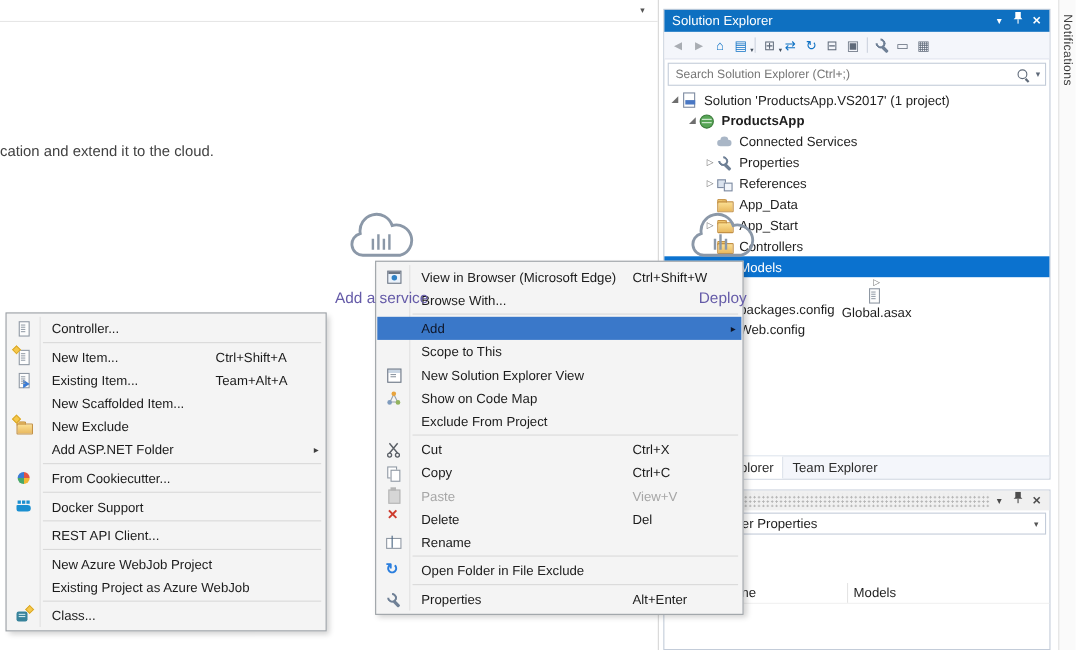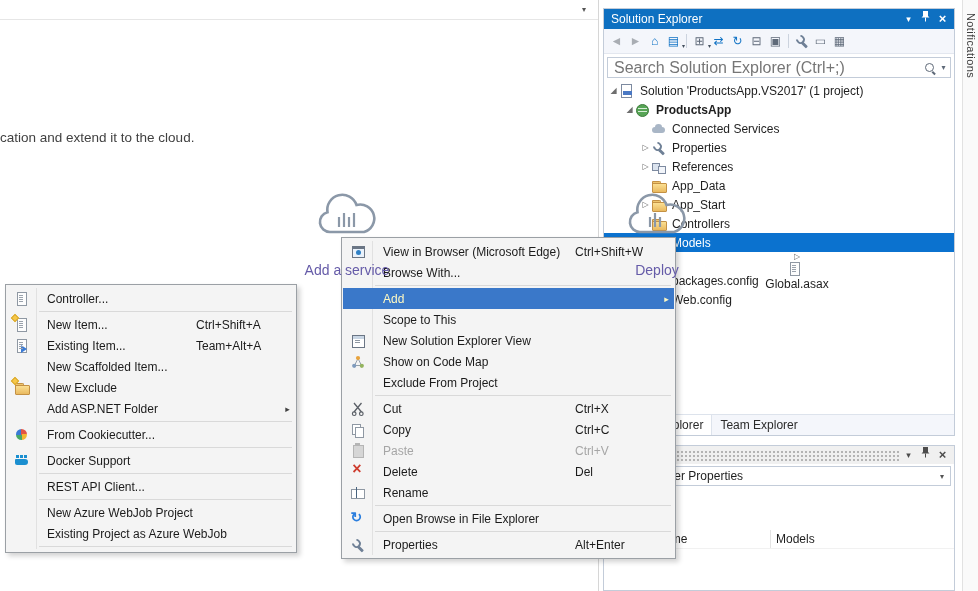--- a/index.html
+++ b/index.html
@@ -26,21 +26,21 @@
   #se-title{height:20px;background:var(--titlebar,#0E70C1);color:#fff;font-size:12px;display:flex;align-items:center;padding:0 3px 0 7px}
   #se-title .t{flex:1;white-space:nowrap}
   .cap{width:17px;text-align:center;font-size:9px;line-height:18px;color:inherit}
   .cap.xx{font-size:13px;font-weight:bold}
   #se-toolbar{height:25px;background:#f4f6fb;border-bottom:1px solid #e3e7ef;display:flex;align-items:center;padding:0 3px}
   .tbi{width:19px;height:19px;display:flex;align-items:center;justify-content:center;font-size:12px;position:relative;flex:none}
   .tbi .tg{line-height:12px}
   .tbi .cv{position:absolute;right:-2px;bottom:2px;font-size:6px;color:#44505f}
   .tsep{width:1px;height:14px;background:#ccd3de;margin:0 3px;flex:none}
   #se-search{margin:3px;height:21px;border:1px solid #c3ccd9;background:#fff;display:flex;align-items:center}
-  #se-search input{flex:1;border:0;outline:0;font-size:16px;color:#4c4c4c;padding:0 6px;background:transparent;font-family:"Liberation Sans",sans-serif}
+  #se-search input{flex:1;border:0;outline:0;font-size:11px;color:#4c4c4c;padding:0 6px;background:transparent;font-family:"Liberation Sans",sans-serif}
   #se-search input::placeholder{color:#767676}
   .mag{width:14px;height:14px;position:relative;flex:none}
   .mag::before{content:"";position:absolute;left:2px;top:2px;width:7px;height:7px;border:1.4px solid #5f6a79;border-radius:50%}
   .mag::after{content:"";position:absolute;left:10px;top:10px;width:4px;height:1.6px;background:#5f6a79;transform:rotate(45deg);transform-origin:0 0}
   .scar{width:13px;font-size:8px;color:#5f6a79;text-align:center;flex:none}
 
   #se-tree{position:relative;margin-top:2px}
   .trow{height:19px;display:flex;align-items:center;font-size:12px;color:#1e1e1e;white-space:nowrap}
   .trow.bold .tl{font-weight:bold}
   .trow.sel{background:var(--selection,#0B72CF)}
@@ -71,21 +71,21 @@
   .menu{background:#f4f4f4;border:1px solid #9ba0a5;box-shadow:3px 3px 5px rgba(0,0,0,.18);padding:3px 1px;font-size:12px;color:#1b1b1b}
   .menu::before{content:"";position:absolute;left:30px;top:3px;bottom:3px;width:1px;background:#e1e1e1}
   #ctx{left:341px;top:237px;width:335px;z-index:40}
   #sub{left:5px;top:284px;width:292px;z-index:45}
   .mi{height:21px;display:flex;align-items:center;position:relative}
   .mi .gut{width:29px;display:flex;align-items:center;justify-content:center;flex:none}
   .mi .lbl{flex:1;padding-left:11px;white-space:nowrap}
   .mi .sc{width:84px;flex:none;color:#1b1b1b;white-space:nowrap}
   .mi .arr{width:15px;flex:none;text-align:center;font-size:9px;color:#3f3f3f}
   .mi.hl{background:var(--menu-highlight,#3A78C9)}
-  .mi.hl .lbl,.mi.hl .sc,.mi.hl .arr{color:#fef9c3}
+  .mi.hl .lbl,.mi.hl .sc,.mi.hl .arr{color:#0f172a}
   .mi.dis .lbl,.mi.dis .sc{color:#a6a6a6}
   .msep{height:1px;background:#d9d9d9;margin:2px 3px 2px 32px}
 
   
   .ic{width:16px;height:16px;position:relative;display:inline-block;flex:none}
   .ic-doc::before{content:"";position:absolute;left:3px;top:1px;width:8px;height:12px;background:#fdfdfd;border:1px solid #8f98a3}
   .ic-doc::after{content:"";position:absolute;left:5px;top:4px;width:4px;height:1px;background:#9aa2ac;box-shadow:0 2px 0 #9aa2ac,0 4px 0 #9aa2ac,0 6px 0 #9aa2ac}
   .ic-browser::before{content:"";position:absolute;left:2px;top:2px;width:11px;height:10px;border:1px solid #6b7685;background:linear-gradient(#6b7685 2px,#eaf2fb 2px)}
   .ic-browser::after{content:"";position:absolute;left:6px;top:6px;width:5px;height:5px;border-radius:50%;background:#2f81c6}
   .ic-sev::before{content:"";position:absolute;left:2px;top:2px;width:11px;height:11px;border:1px solid #6b7685;background:linear-gradient(#c9d6e4 3px,#fff 3px)}
@@ -380,21 +380,21 @@
         </span>
         <span class="lbl">Copy</span>
         <span class="sc">Ctrl+C</span>
         <span class="arr"></span>
       </div>
       <div class="mi dis">
         <span class="gut">
           <span class="ic ic-paste"></span>
         </span>
         <span class="lbl">Paste</span>
-        <span class="sc">Ctrl+V</span>
+        <span class="sc">View+V</span>
         <span class="arr"></span>
       </div>
       <div class="mi">
         <span class="gut">
           <span class="ic ic-x"></span>
         </span>
         <span class="lbl">Delete</span>
         <span class="sc">Del</span>
         <span class="arr"></span>
       </div>
@@ -404,21 +404,21 @@
         </span>
         <span class="lbl">Rename</span>
         <span class="sc"></span>
         <span class="arr"></span>
       </div>
       <div class="msep"></div>
       <div class="mi">
         <span class="gut">
           <span class="ic ic-open"></span>
         </span>
-        <span class="lbl">Open Browse in File Explorer</span>
+        <span class="lbl">Open Folder in File Exclude</span>
         <span class="sc"></span>
         <span class="arr"></span>
       </div>
       <div class="msep"></div>
       <div class="mi">
         <span class="gut">
           <span class="ic ic-wrench"></span>
         </span>
         <span class="lbl">Properties</span>
         <span class="sc">Alt+Enter</span>
@@ -509,15 +509,25 @@
         <span class="sc"></span>
         <span class="arr"></span>
       </div>
       <div class="mi">
         <span class="gut"></span>
         <span class="lbl">Existing Project as Azure WebJob</span>
         <span class="sc"></span>
         <span class="arr"></span>
       </div>
       <div class="msep"></div>
+      <div class="mi">
+        <span class="gut">
+          <span class="ic ic-class">
+            <span class="sparkle"></span>
+          </span>
+        </span>
+        <span class="lbl">Class...</span>
+        <span class="sc"></span>
+        <span class="arr"></span>
+      </div>
     </div>
 
 </div>
 
 </body></html>

